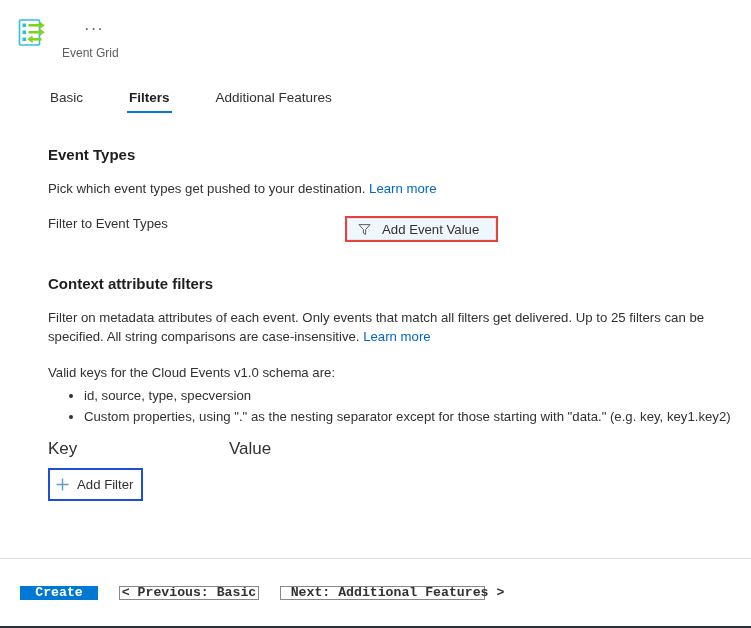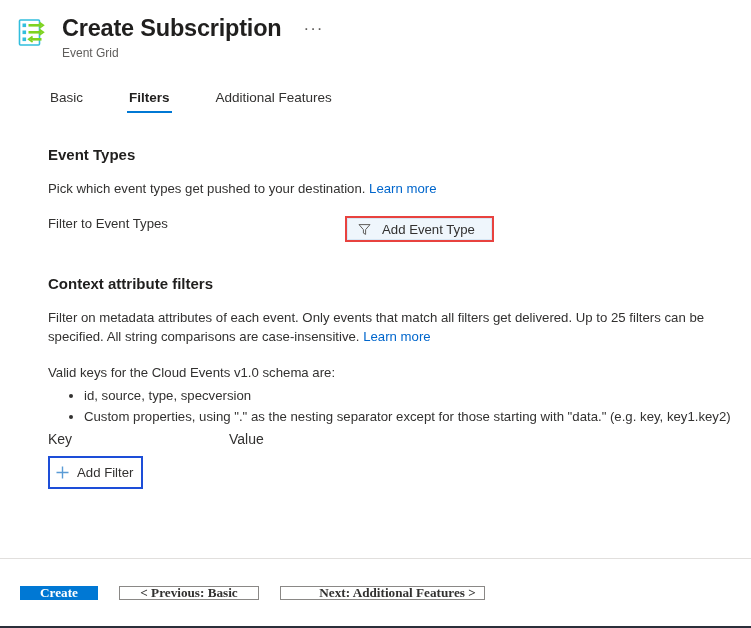--- a/index.html
+++ b/index.html
@@ -157,35 +157,35 @@
   }
 
   
   .valid-line {
     font-size: 13.2px;
     color: #323130;
     margin-top: 17px;
     line-height: 19px;
   }
   ul.bullets {
-    margin: 4px 0 5px 0;
+    margin: 4px 0 13px 0;
     padding-left: 36px;
     list-style: disc;
   }
   ul.bullets li {
     font-size: 13.2px;
     color: #323130;
     line-height: 19px;
     margin: 2px 0;
   }
 
   
   .col-headers {
     display: flex;
-    font-size: 14px;
+    font-size: 17px;
     color: #323130;
   }
   .col-key { width: 181px; flex: 0 0 181px; }
   .col-op  { width: 187px; flex: 0 0 187px; }
   .col-val { }
 
   .addfilter-wrap {
     margin-top: 9px;
   }
   .hl-box-filter {
@@ -223,21 +223,21 @@
     border-top: 1px solid #e1dfdd;
     background: #ffffff;
     display: flex;
     align-items: center;
     padding-left: 20px;
     gap: 21px;
   }
   .btn {
     height: 14px;
     font-size: 13.2px;
-    font-family: Liberation Serif, serif;
+    font-family: Liberation Mono, monospace;
     display: inline-flex;
     align-items: center;
     justify-content: center;
     cursor: pointer;
     white-space: nowrap;
   }
   .btn-primary {
     background: #0078d4;
     color: #ffffff;
     border: 1px solid #0078d4;
@@ -267,21 +267,20 @@
       <path d="M12.5 9.3 H25.5" stroke="#7ed321" stroke-width="2.6" stroke-linecap="butt"></path>
       <path d="M23.4 6.6 L27.2 9.3 L23.4 12.0" fill="none" stroke="#7ed321" stroke-width="1.8" stroke-linejoin="miter"></path>
       <path d="M12.5 16.3 H25.5" stroke="#7ed321" stroke-width="2.6"></path>
       <path d="M23.4 13.6 L27.2 16.3 L23.4 19.0" fill="none" stroke="#7ed321" stroke-width="1.8"></path>
       <path d="M14.5 23.3 H25.5" stroke="#7ed321" stroke-width="2.6"></path>
       <path d="M16.6 20.6 L12.8 23.3 L16.6 26.0" fill="none" stroke="#7ed321" stroke-width="1.8"></path>
     </svg>
   </span>
   <div class="title-block">
     <div class="title-row">
-      <div class="page-title">Create Subscription</div>
       <div class="ellipsis-btn">···</div>
     </div>
     <div class="subtitle">Event Grid</div>
   </div>
 </div>
 
 <div class="tabs">
   <div class="tab">Basic</div>
   <div class="tab active">Filters</div>
   <div class="tab">Additional Features</div>
@@ -297,21 +296,21 @@
 
   <div class="evt-row">
     <div class="evt-label">Filter to Event Types</div>
     <span class="hl-box">
       <button class="add-evt-btn">
         <span class="funnel-icon">
           <svg width="13" height="13" viewBox="0 0 13 13" xmlns="http://www.w3.org/2000/svg">
             <path d="M1 1.6 H12 L7.6 6.6 V11.4 L5.4 10.1 V6.6 Z" fill="none" stroke="#605e5c" stroke-width="1"></path>
           </svg>
         </span>
-        <span>Add Event Type</span>
+        <span>Add Event Value</span>
       </button>
     </span>
   </div>
 
   <div class="section-title">Context attribute filters</div>
   <div class="desc">
     <span>Filter on metadata attributes of each event. Only events that match all filters get delivered. Up to 25 filters can be specified. All string comparisons are case-insensitive.</span>
     <a class="link" href="#">Learn more</a>
   </div>
 

